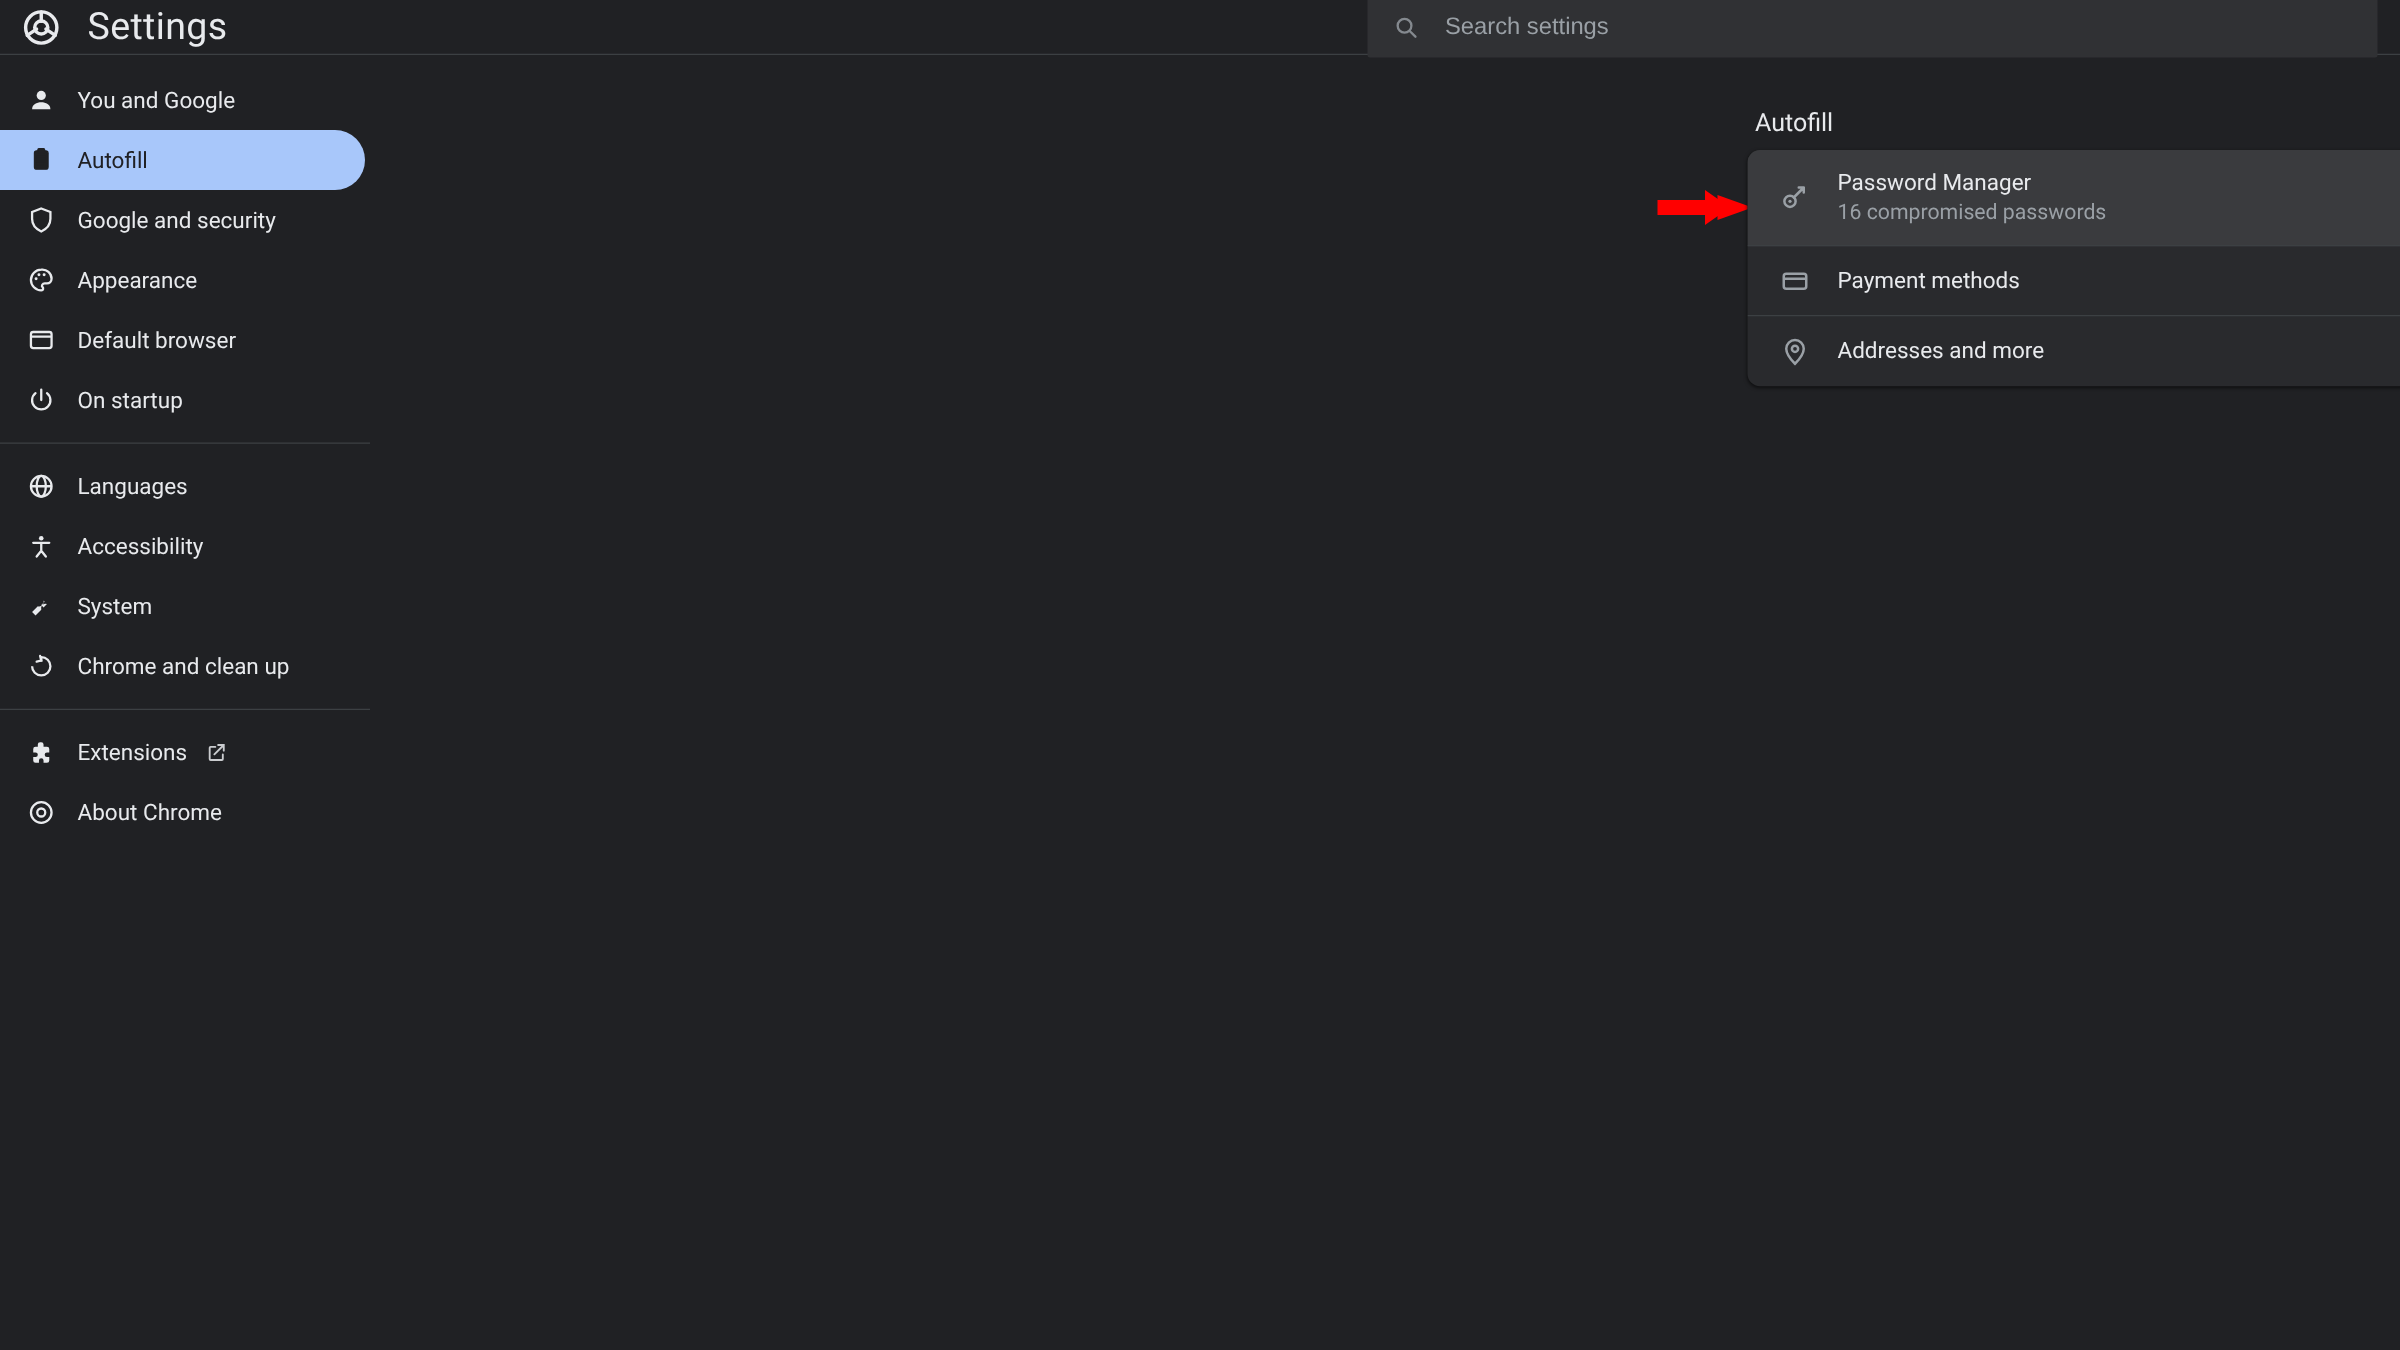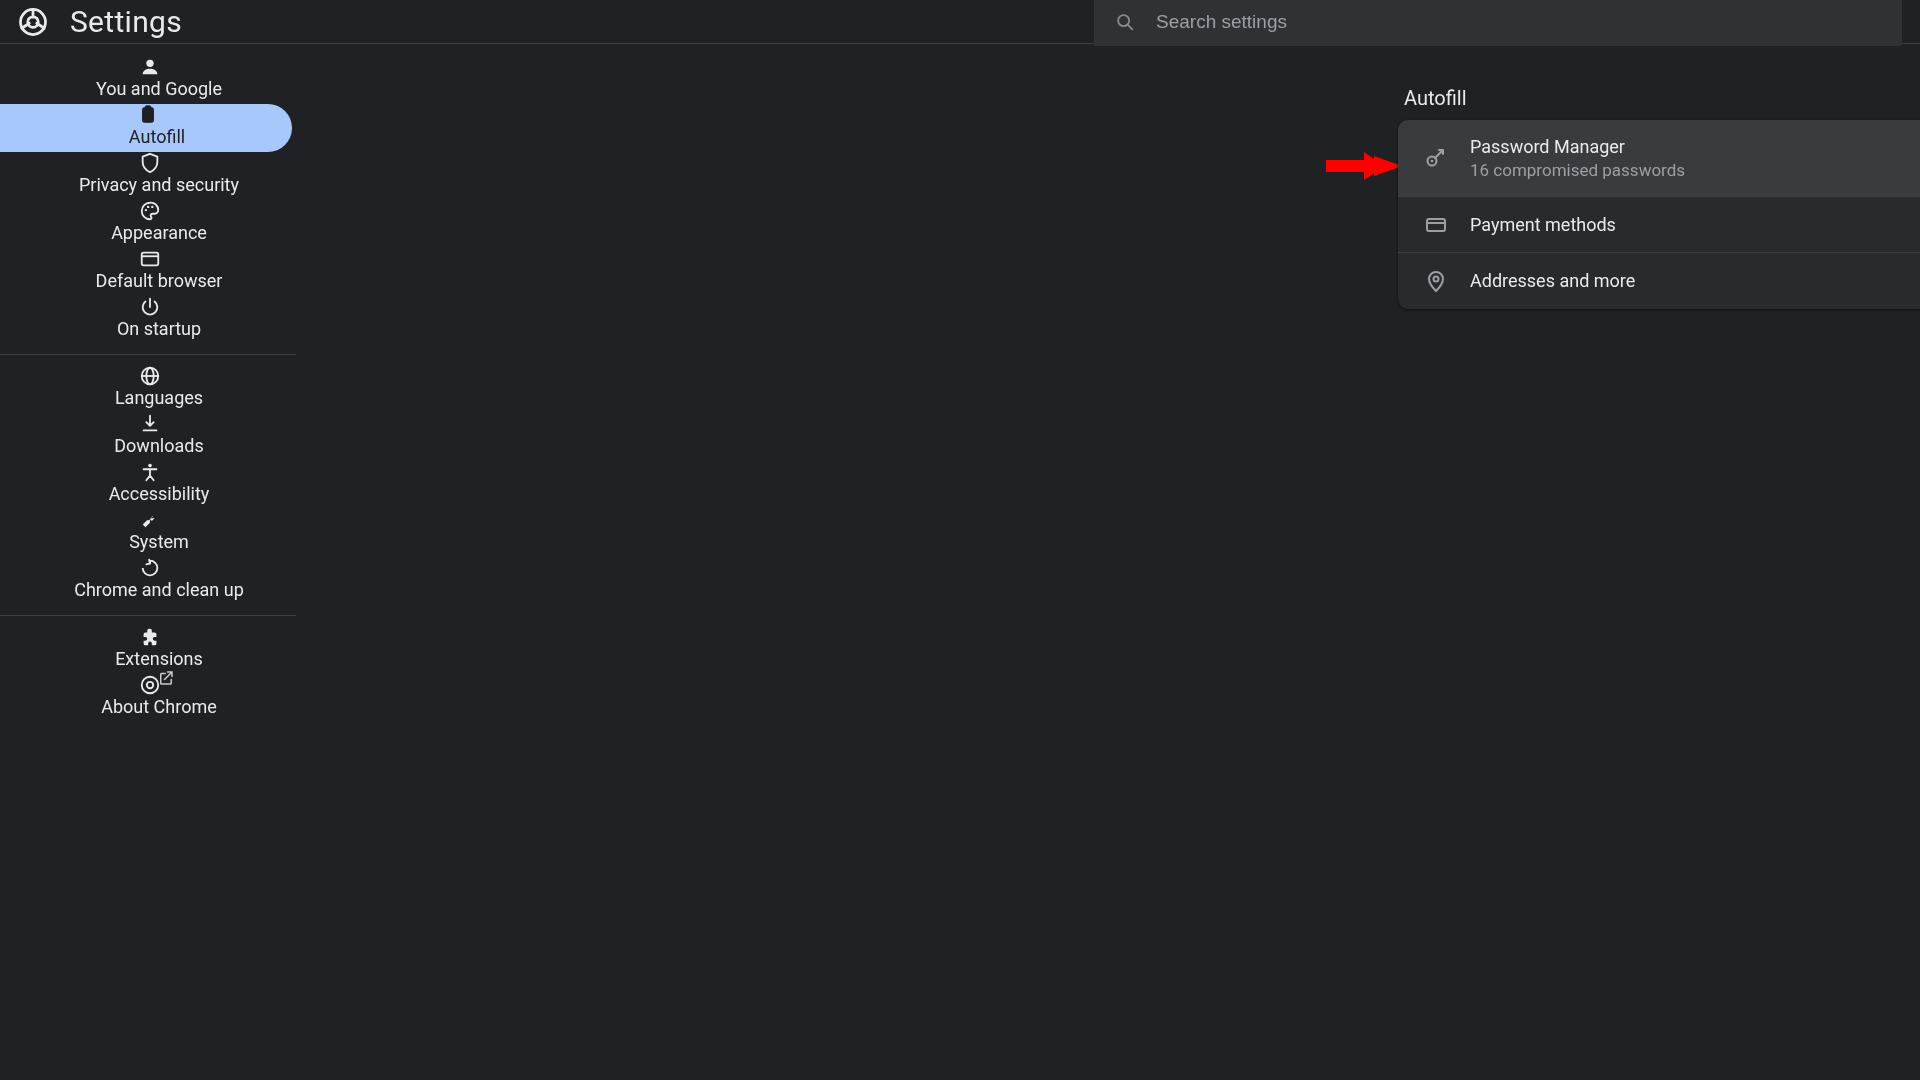--- a/index.html
+++ b/index.html
@@ -61,21 +61,20 @@
     padding-top: 12px;
   }
   .side-item {
     height: 48px;
     display: flex;
     align-items: center;
     padding-left: 22px;
     cursor: pointer;
     color: #e8eaed;
     font-size: 18px;
-    flex-direction: column;
   }
   .side-item .sicon-wrap {
     width: 40px;
     display: flex; align-items: center;
   }
   .side-item .ext-icon { margin-left: 14px; opacity: .85; }
   .side-item.active {
     background: #a8c7fa;
     color: #202124;
     border-top-right-radius: 48px;
@@ -197,21 +196,21 @@
       </span>
       <span>Autofill</span>
     </div>
 
     <div class="side-item">
       <span class="sicon-wrap">
         <svg width="22" height="22" viewBox="0 0 24 24">
             <path d="M12 2l8 3v6c0 5-3.5 9-8 11-4.5-2-8-6-8-11V5l8-3z" fill="none" stroke="#e8eaed" stroke-width="2"></path>
           </svg>
       </span>
-      <span>Privacy and security</span>
+      <span>Google and security</span>
     </div>
 
     <div class="side-item">
       <span class="sicon-wrap">
         <svg width="22" height="22" viewBox="0 0 24 24">
             <path d="M12 3a9 9 0 100 18c2 0 2-2 1-3s0-3 2-3h2a4 4 0 004-4 8 8 0 00-9-8z" fill="none" stroke="#e8eaed" stroke-width="2"></path>
             <circle cx="7.5" cy="11" r="1.3" fill="#e8eaed"></circle>
             <circle cx="10" cy="7.5" r="1.3" fill="#e8eaed"></circle>
             <circle cx="14.5" cy="7.5" r="1.3" fill="#e8eaed"></circle>
           </svg>
@@ -246,29 +245,20 @@
       <span class="sicon-wrap">
         <svg width="22" height="22" viewBox="0 0 24 24">
             <circle cx="12" cy="12" r="9" fill="none" stroke="#e8eaed" stroke-width="2"></circle>
             <ellipse cx="12" cy="12" rx="4" ry="9" fill="none" stroke="#e8eaed" stroke-width="2"></ellipse>
             <line x1="3" y1="12" x2="21" y2="12" stroke="#e8eaed" stroke-width="2"></line>
           </svg>
       </span>
       <span>Languages</span>
     </div>
 
-    <div class="side-item">
-      <span class="sicon-wrap">
-        <svg width="22" height="22" viewBox="0 0 24 24">
-            <path d="M12 3v11m0 0l-4-4m4 4l4-4" stroke="#e8eaed" stroke-width="2" fill="none" stroke-linecap="round" stroke-linejoin="round"></path>
-            <line x1="5" y1="19" x2="19" y2="19" stroke="#e8eaed" stroke-width="2" stroke-linecap="round"></line>
-          </svg>
-      </span>
-      <span>Downloads</span>
-    </div>
 
     <div class="side-item">
       <span class="sicon-wrap">
         <svg width="22" height="22" viewBox="0 0 24 24">
             <circle cx="12" cy="5" r="2" fill="#e8eaed"></circle>
             <path d="M5 9h14M12 9v7m0 0l-4 5m4-5l4 5" stroke="#e8eaed" stroke-width="2" stroke-linecap="round"></path>
           </svg>
       </span>
       <span>Accessibility</span>
     </div>

